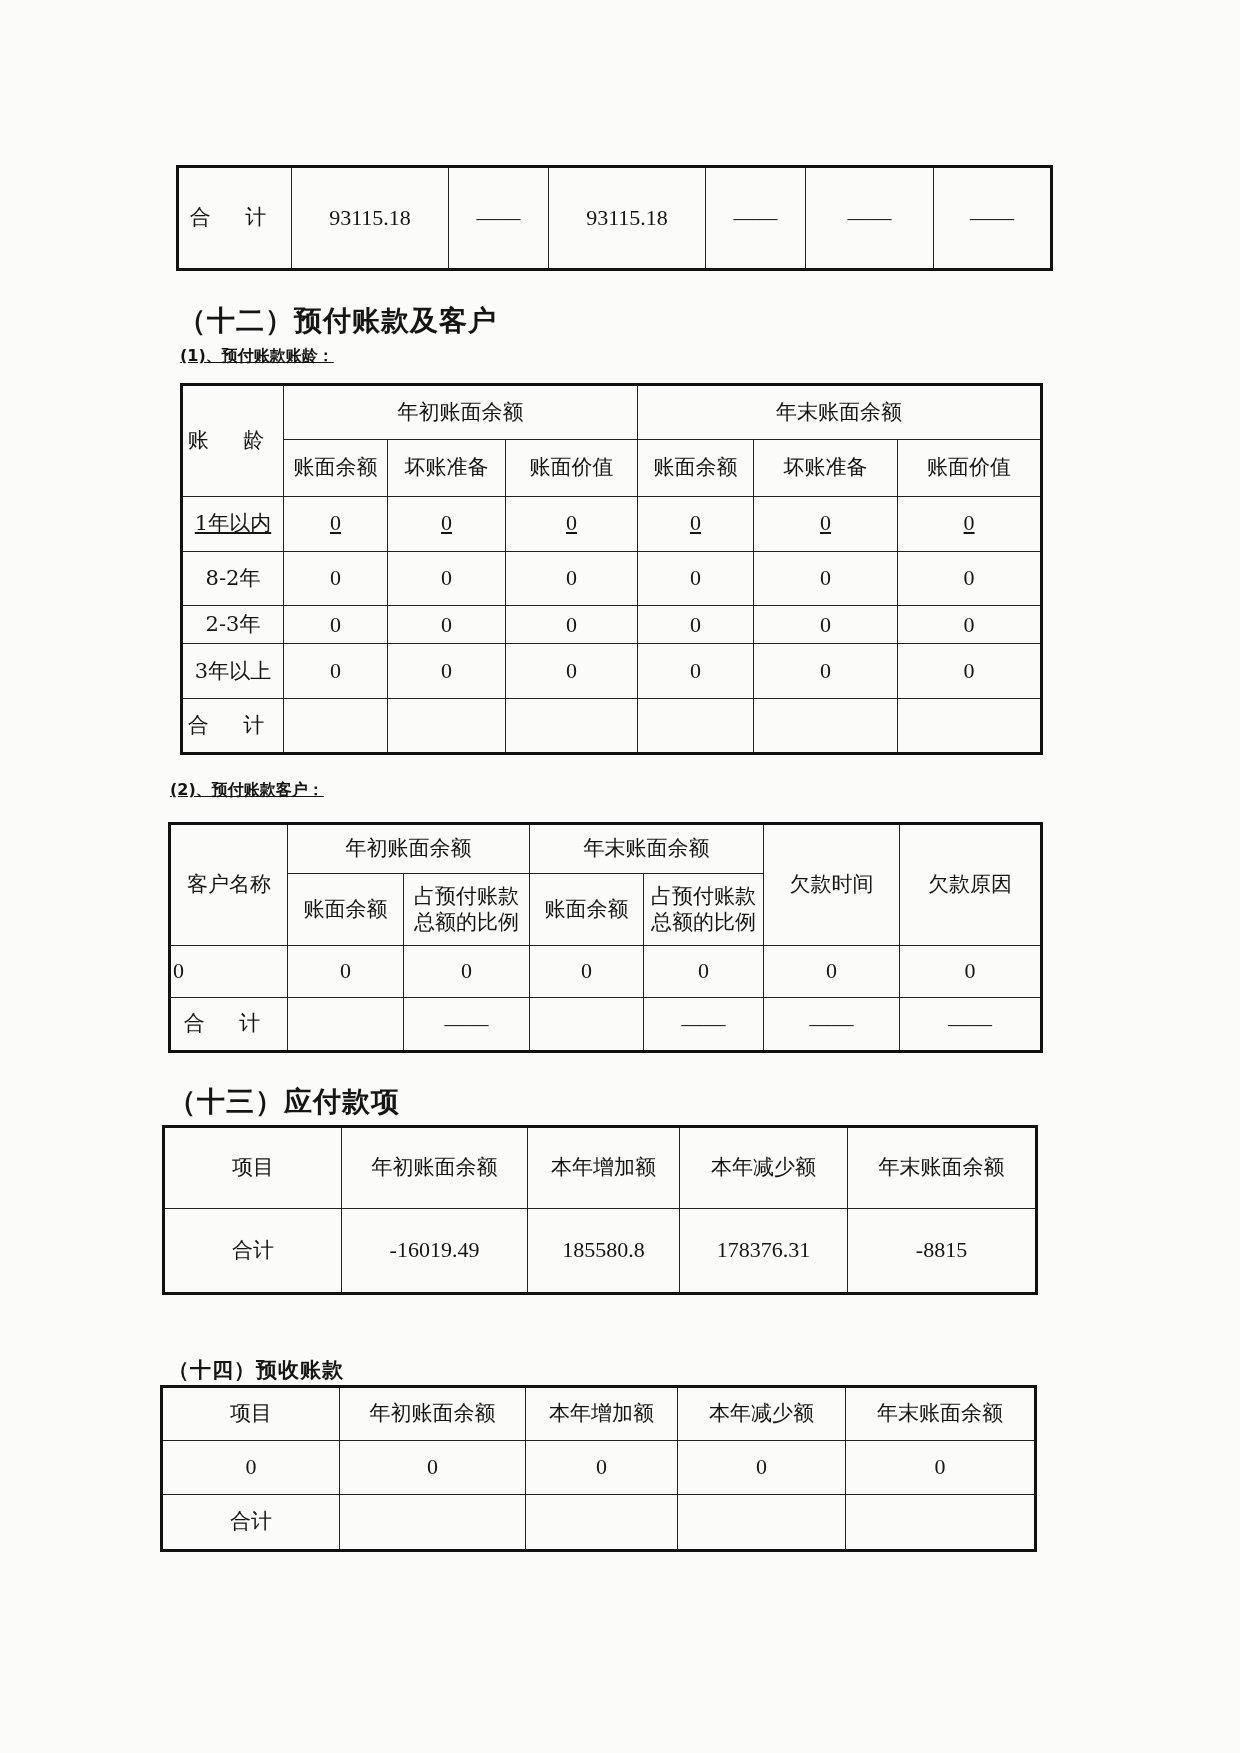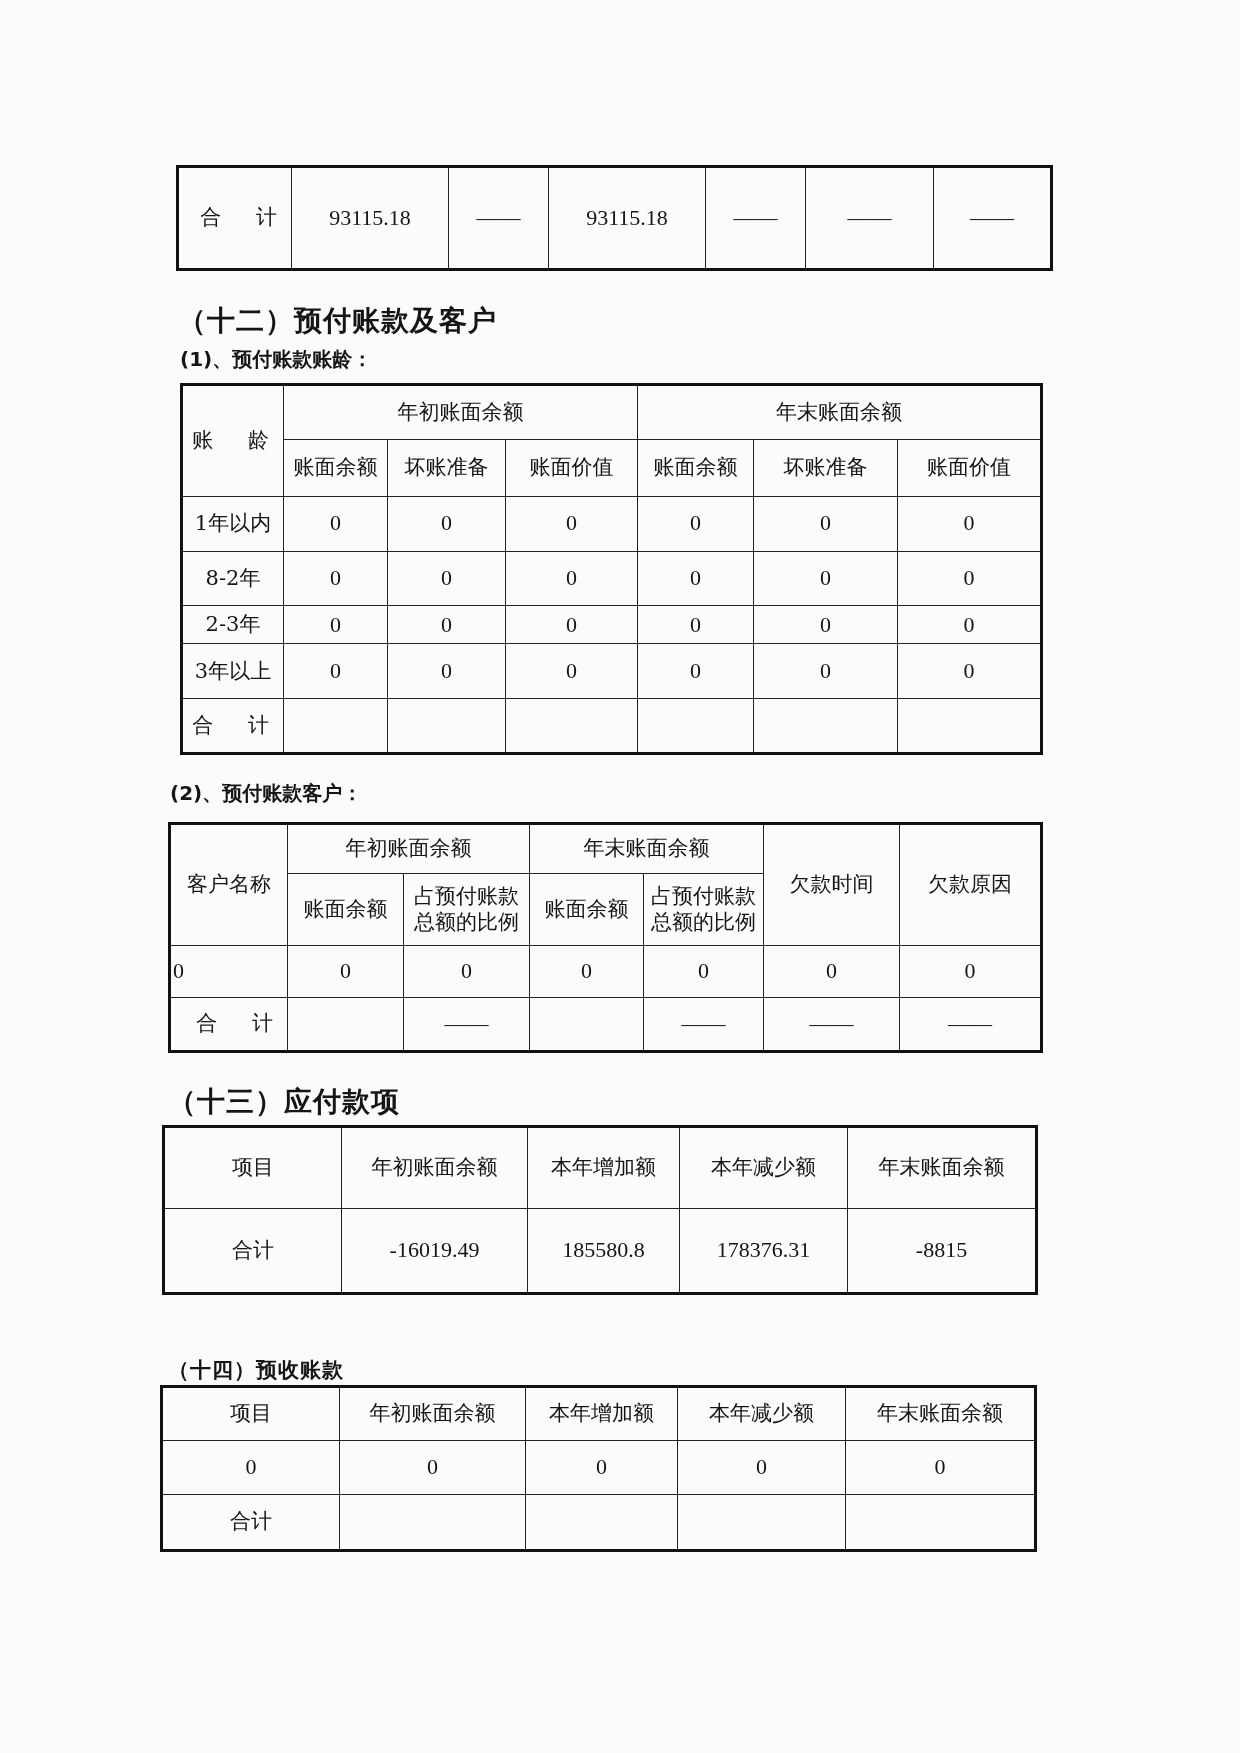--- a/index.html
+++ b/index.html
@@ -28,25 +28,26 @@
     }
     .num { font-family: "Liberation Serif", "DejaVu Serif", serif; font-size: 22px; }
     .heading {
       font-family: "DejaVu Sans", "Liberation Sans", sans-serif;
       font-size: 28px;
       font-weight: bold;
       letter-spacing: 1px;
     }
     .subheading {
       font-family: "DejaVu Sans", "Liberation Sans", sans-serif;
-      font-size: 20px;
+      font-size: 16px;
       font-weight: bold;
+      text-decoration: underline;
     }
     .left { text-align: left; padding-left: 2px; }
-    .wide-sp { letter-spacing: 14px; text-align: right; }
+    .wide-sp { letter-spacing: 14px; }
   </style>
 </head>
 <body>
 
 <table class="abs" style="left:176px; top:165px; width:874px; height:106px;">
   <colgroup>
     <col style="width:114px">
       <col style="width:157px">
       <col style="width:100px">
     <col style="width:157px">
@@ -87,21 +88,21 @@
     <th colspan="3">年末账面余额</th>
   </tr>
   <tr style="height:54px;">
     <th>账面余额</th>
     <th>坏账准备</th>
     <th>账面价值</th>
     <th>账面余额</th>
     <th>坏账准备</th>
     <th>账面价值</th>
   </tr>
-  <tr style="height:52px;">
+  <tr style="height:52px;text-decoration:underline;">
     <td>1年以内</td>
     <td class="num">0</td>
     <td class="num">0</td>
     <td class="num">0</td>
     <td class="num">0</td>
     <td class="num">0</td>
     <td class="num">0</td>
   </tr>
   <tr style="height:52px;">
     <td>8-2年</td>

